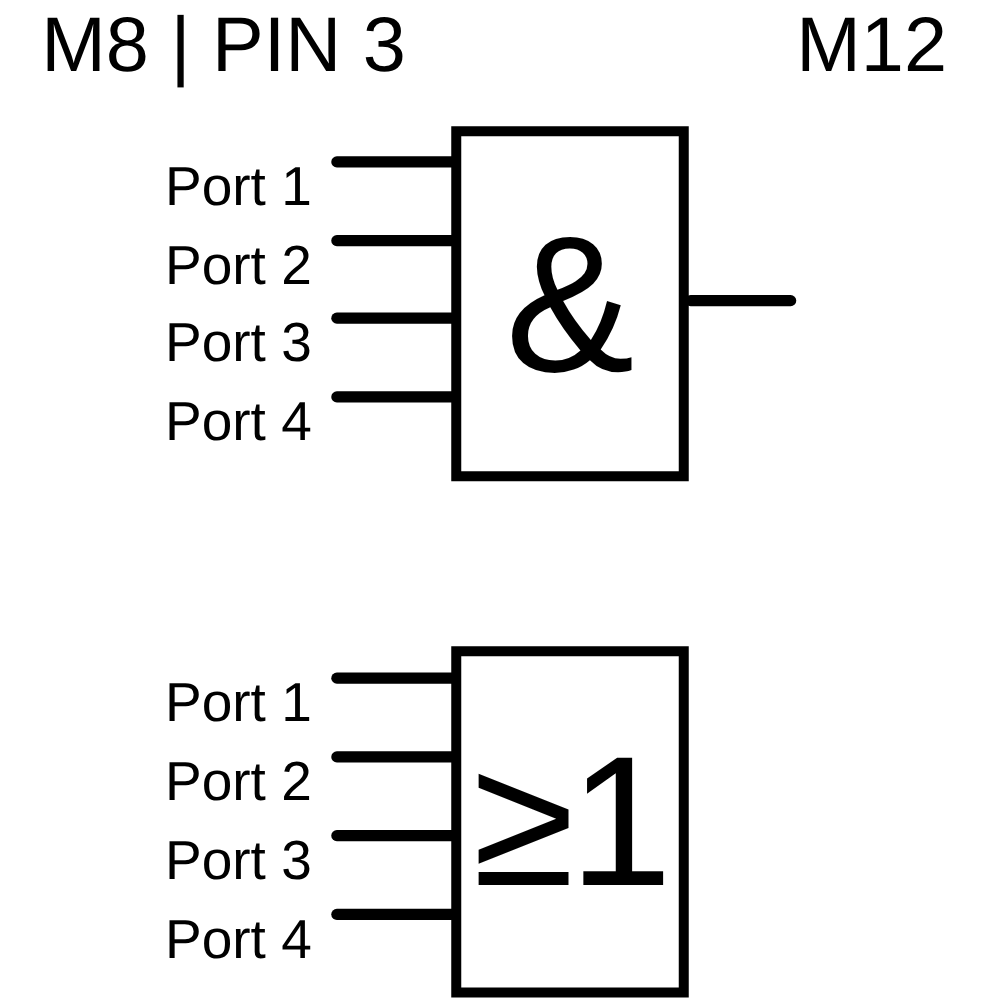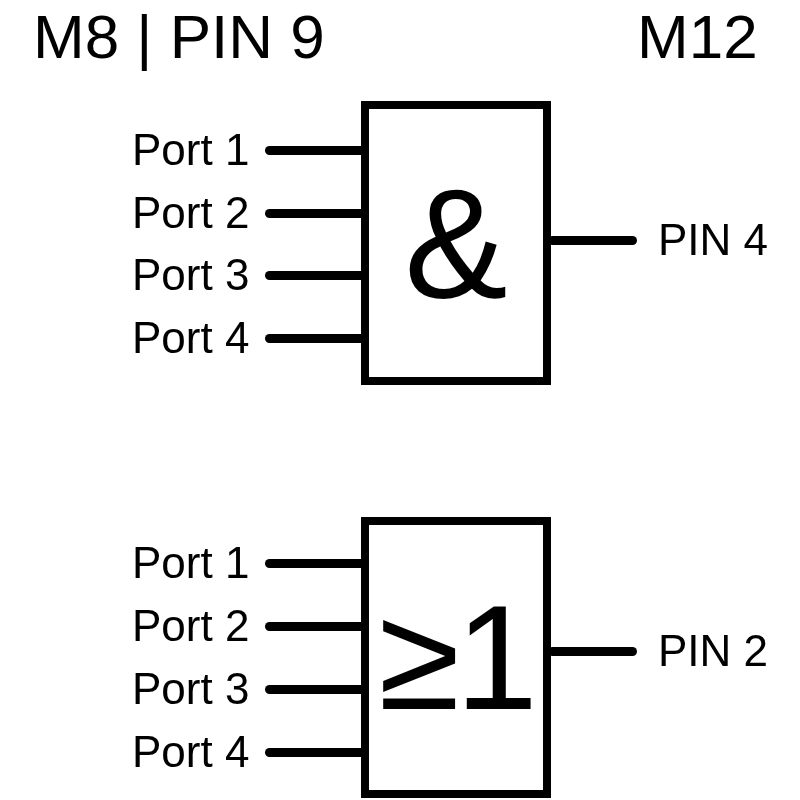--- a/index.html
+++ b/index.html
@@ -45,21 +45,20 @@
     white-space: nowrap;
   }
   .sym-and { font-size: 155px; }
   .sym-or  { font-size: 148px; letter-spacing: -4px; }
 
   .port-row {
     position: absolute;
     left: 132px;
     height: 50px;
     display: flex;
-    align-items: center;
   }
   .port-label {
     font-size: 44px;
     width: 133px;
     white-space: nowrap;
   }
   .wire {
     height: 9px;
     background: var(--ink, #000000);
     border-radius: 5px;
@@ -78,21 +77,21 @@
   .pin-label {
     font-size: 44px;
     white-space: nowrap;
   }
 </style>
 </head>
 <body>
 
 <div class="canvas">
 
-  <div class="hdr hdr-left">M8 | PIN 9</div>
+  <div class="hdr hdr-left">M8 | PIN 3</div>
   <div class="hdr hdr-right">M12</div>
 
   <div class="gate-box gate-and">
     <span class="gate-symbol sym-and">&amp;</span>
   </div>
 
   <div class="port-row" style="top:125px">
     <span class="port-label">Port 1</span>
     <span class="wire in-wire"></span>
   </div>
@@ -104,21 +103,20 @@
     <span class="port-label">Port 3</span>
     <span class="wire in-wire"></span>
   </div>
   <div class="port-row" style="top:313px">
     <span class="port-label">Port 4</span>
     <span class="wire in-wire"></span>
   </div>
 
   <div class="out-row" style="top:215px">
     <span class="wire out-wire"></span>
-    <span class="pin-label">PIN 4</span>
   </div>
 
   <div class="gate-box gate-or">
     <span class="gate-symbol sym-or">≥1</span>
   </div>
 
   <div class="port-row" style="top:538px">
     <span class="port-label">Port 1</span>
     <span class="wire in-wire"></span>
   </div>
@@ -128,18 +126,14 @@
   </div>
   <div class="port-row" style="top:664px">
     <span class="port-label">Port 3</span>
     <span class="wire in-wire"></span>
   </div>
   <div class="port-row" style="top:727px">
     <span class="port-label">Port 4</span>
     <span class="wire in-wire"></span>
   </div>
 
-  <div class="out-row" style="top:626px">
-    <span class="wire out-wire"></span>
-    <span class="pin-label">PIN 2</span>
-  </div>
 
 </div>
 
 </body></html>

